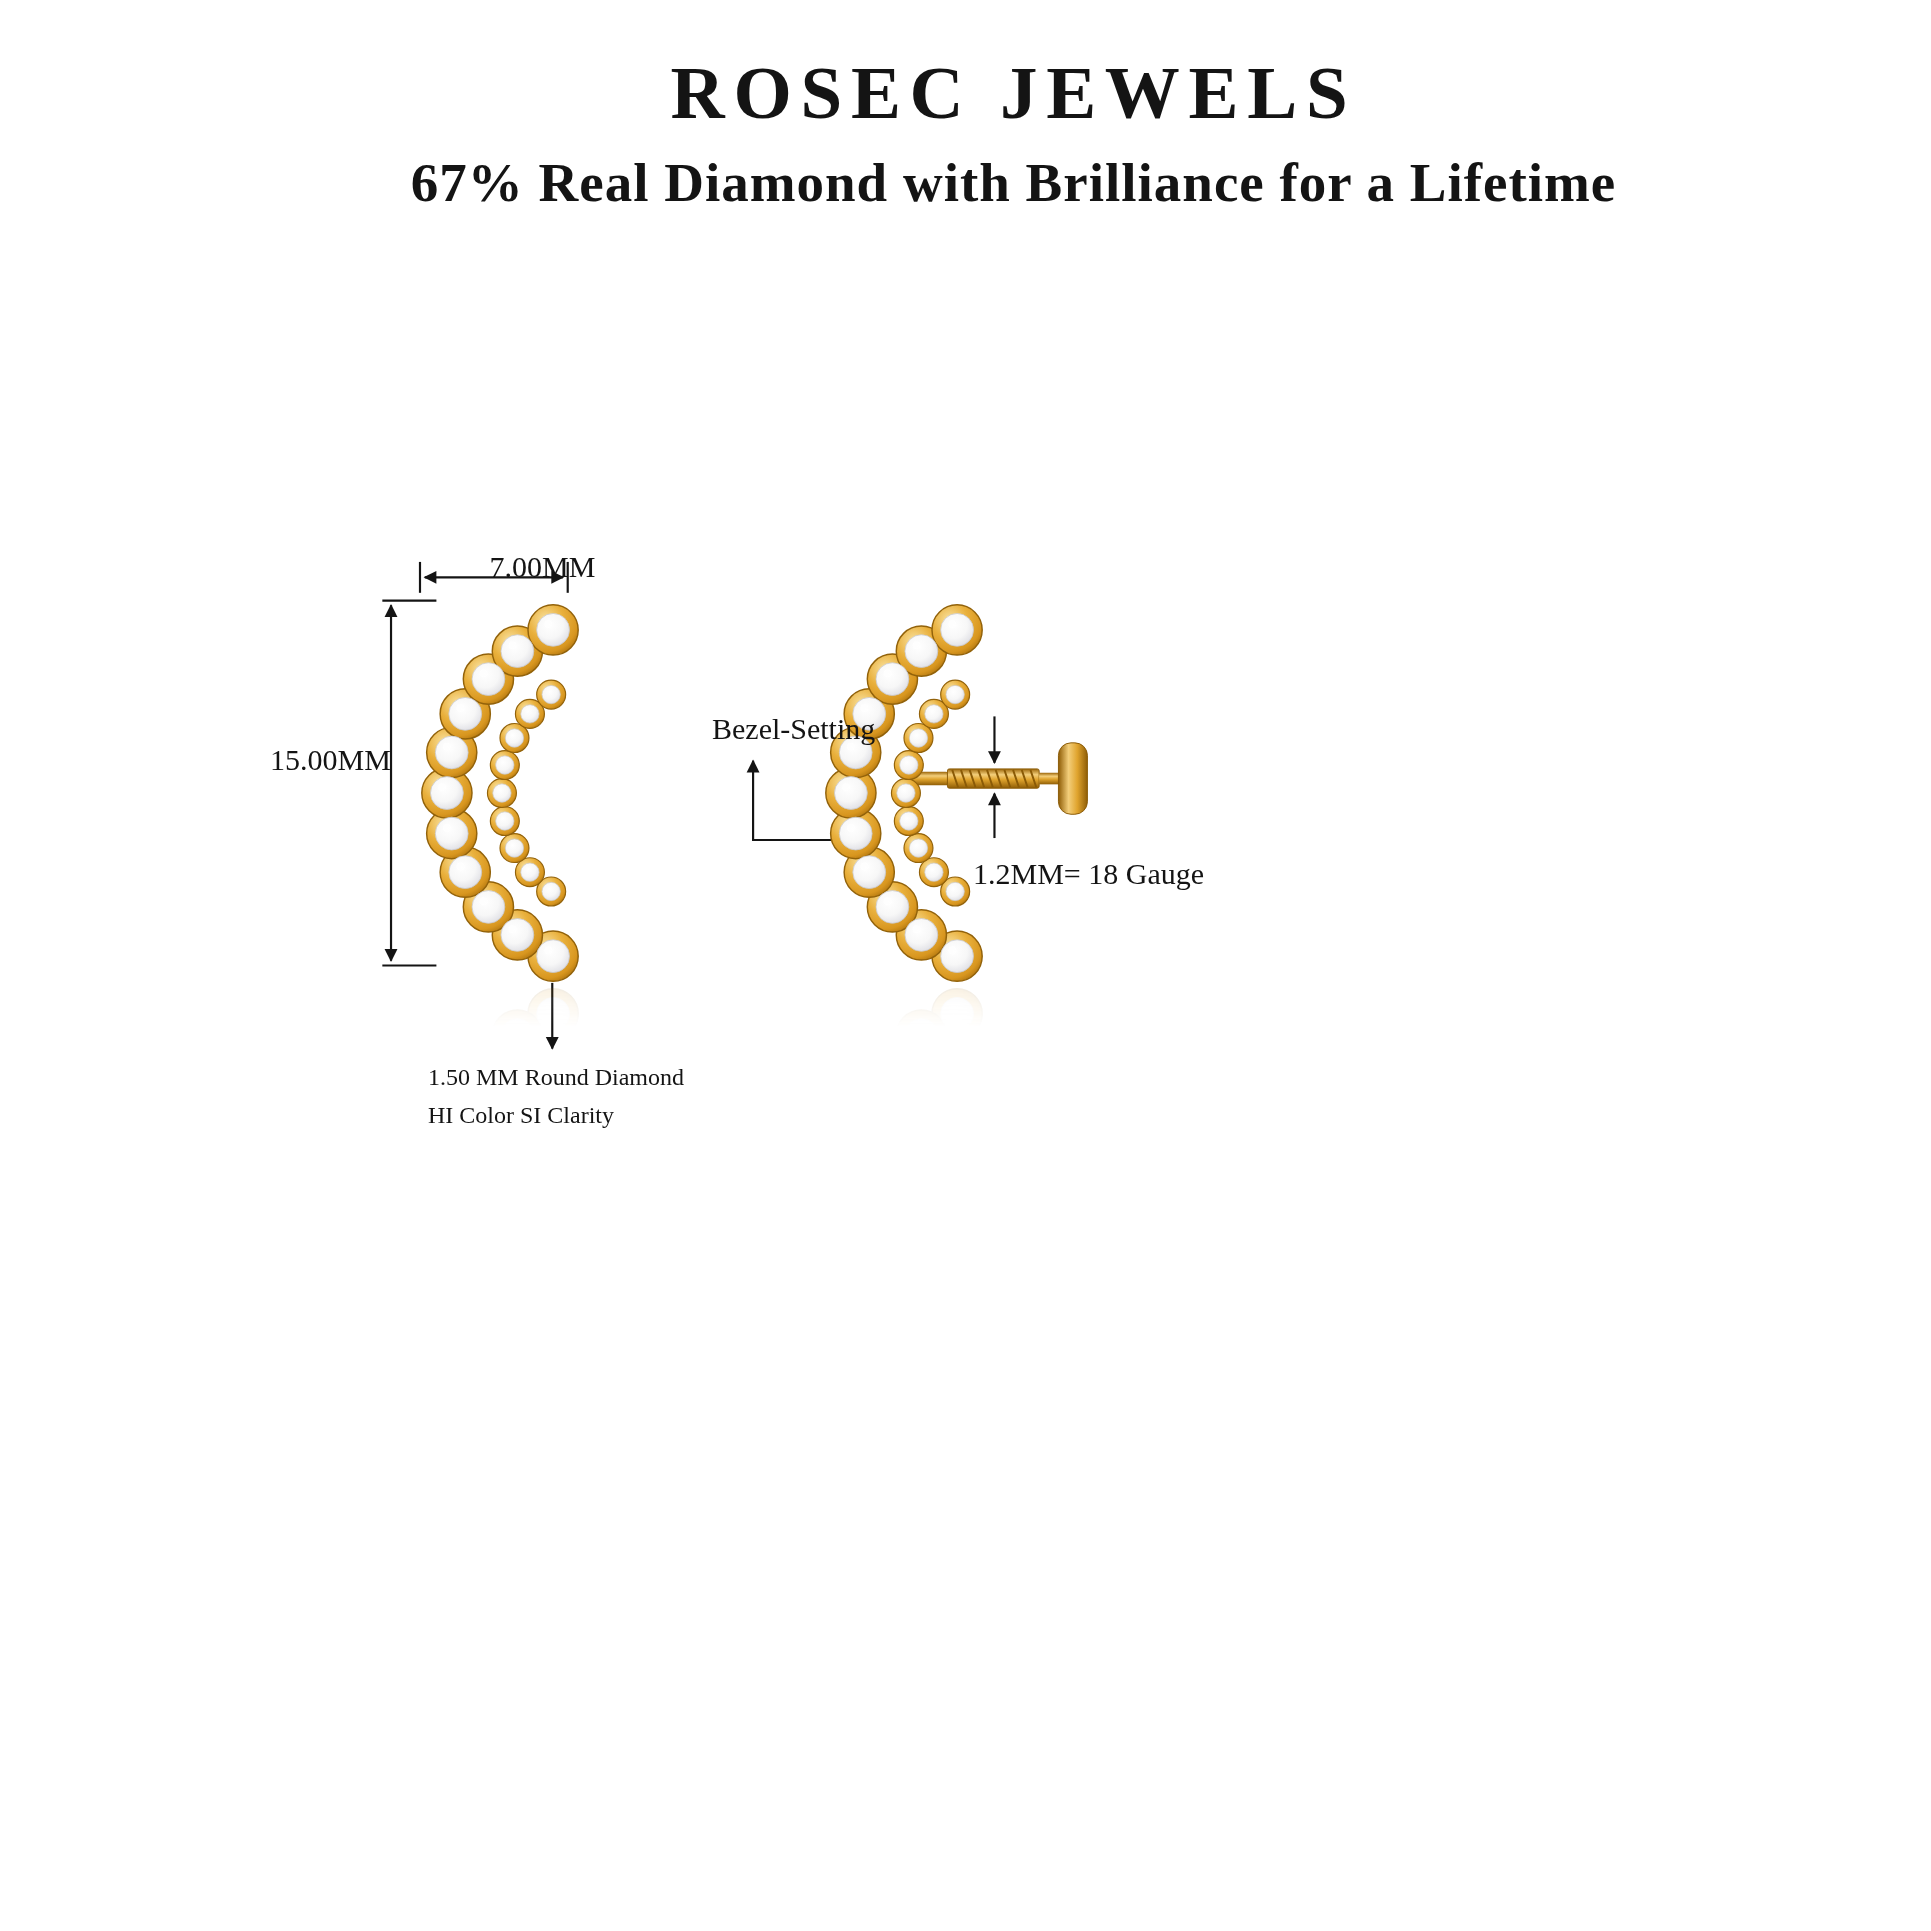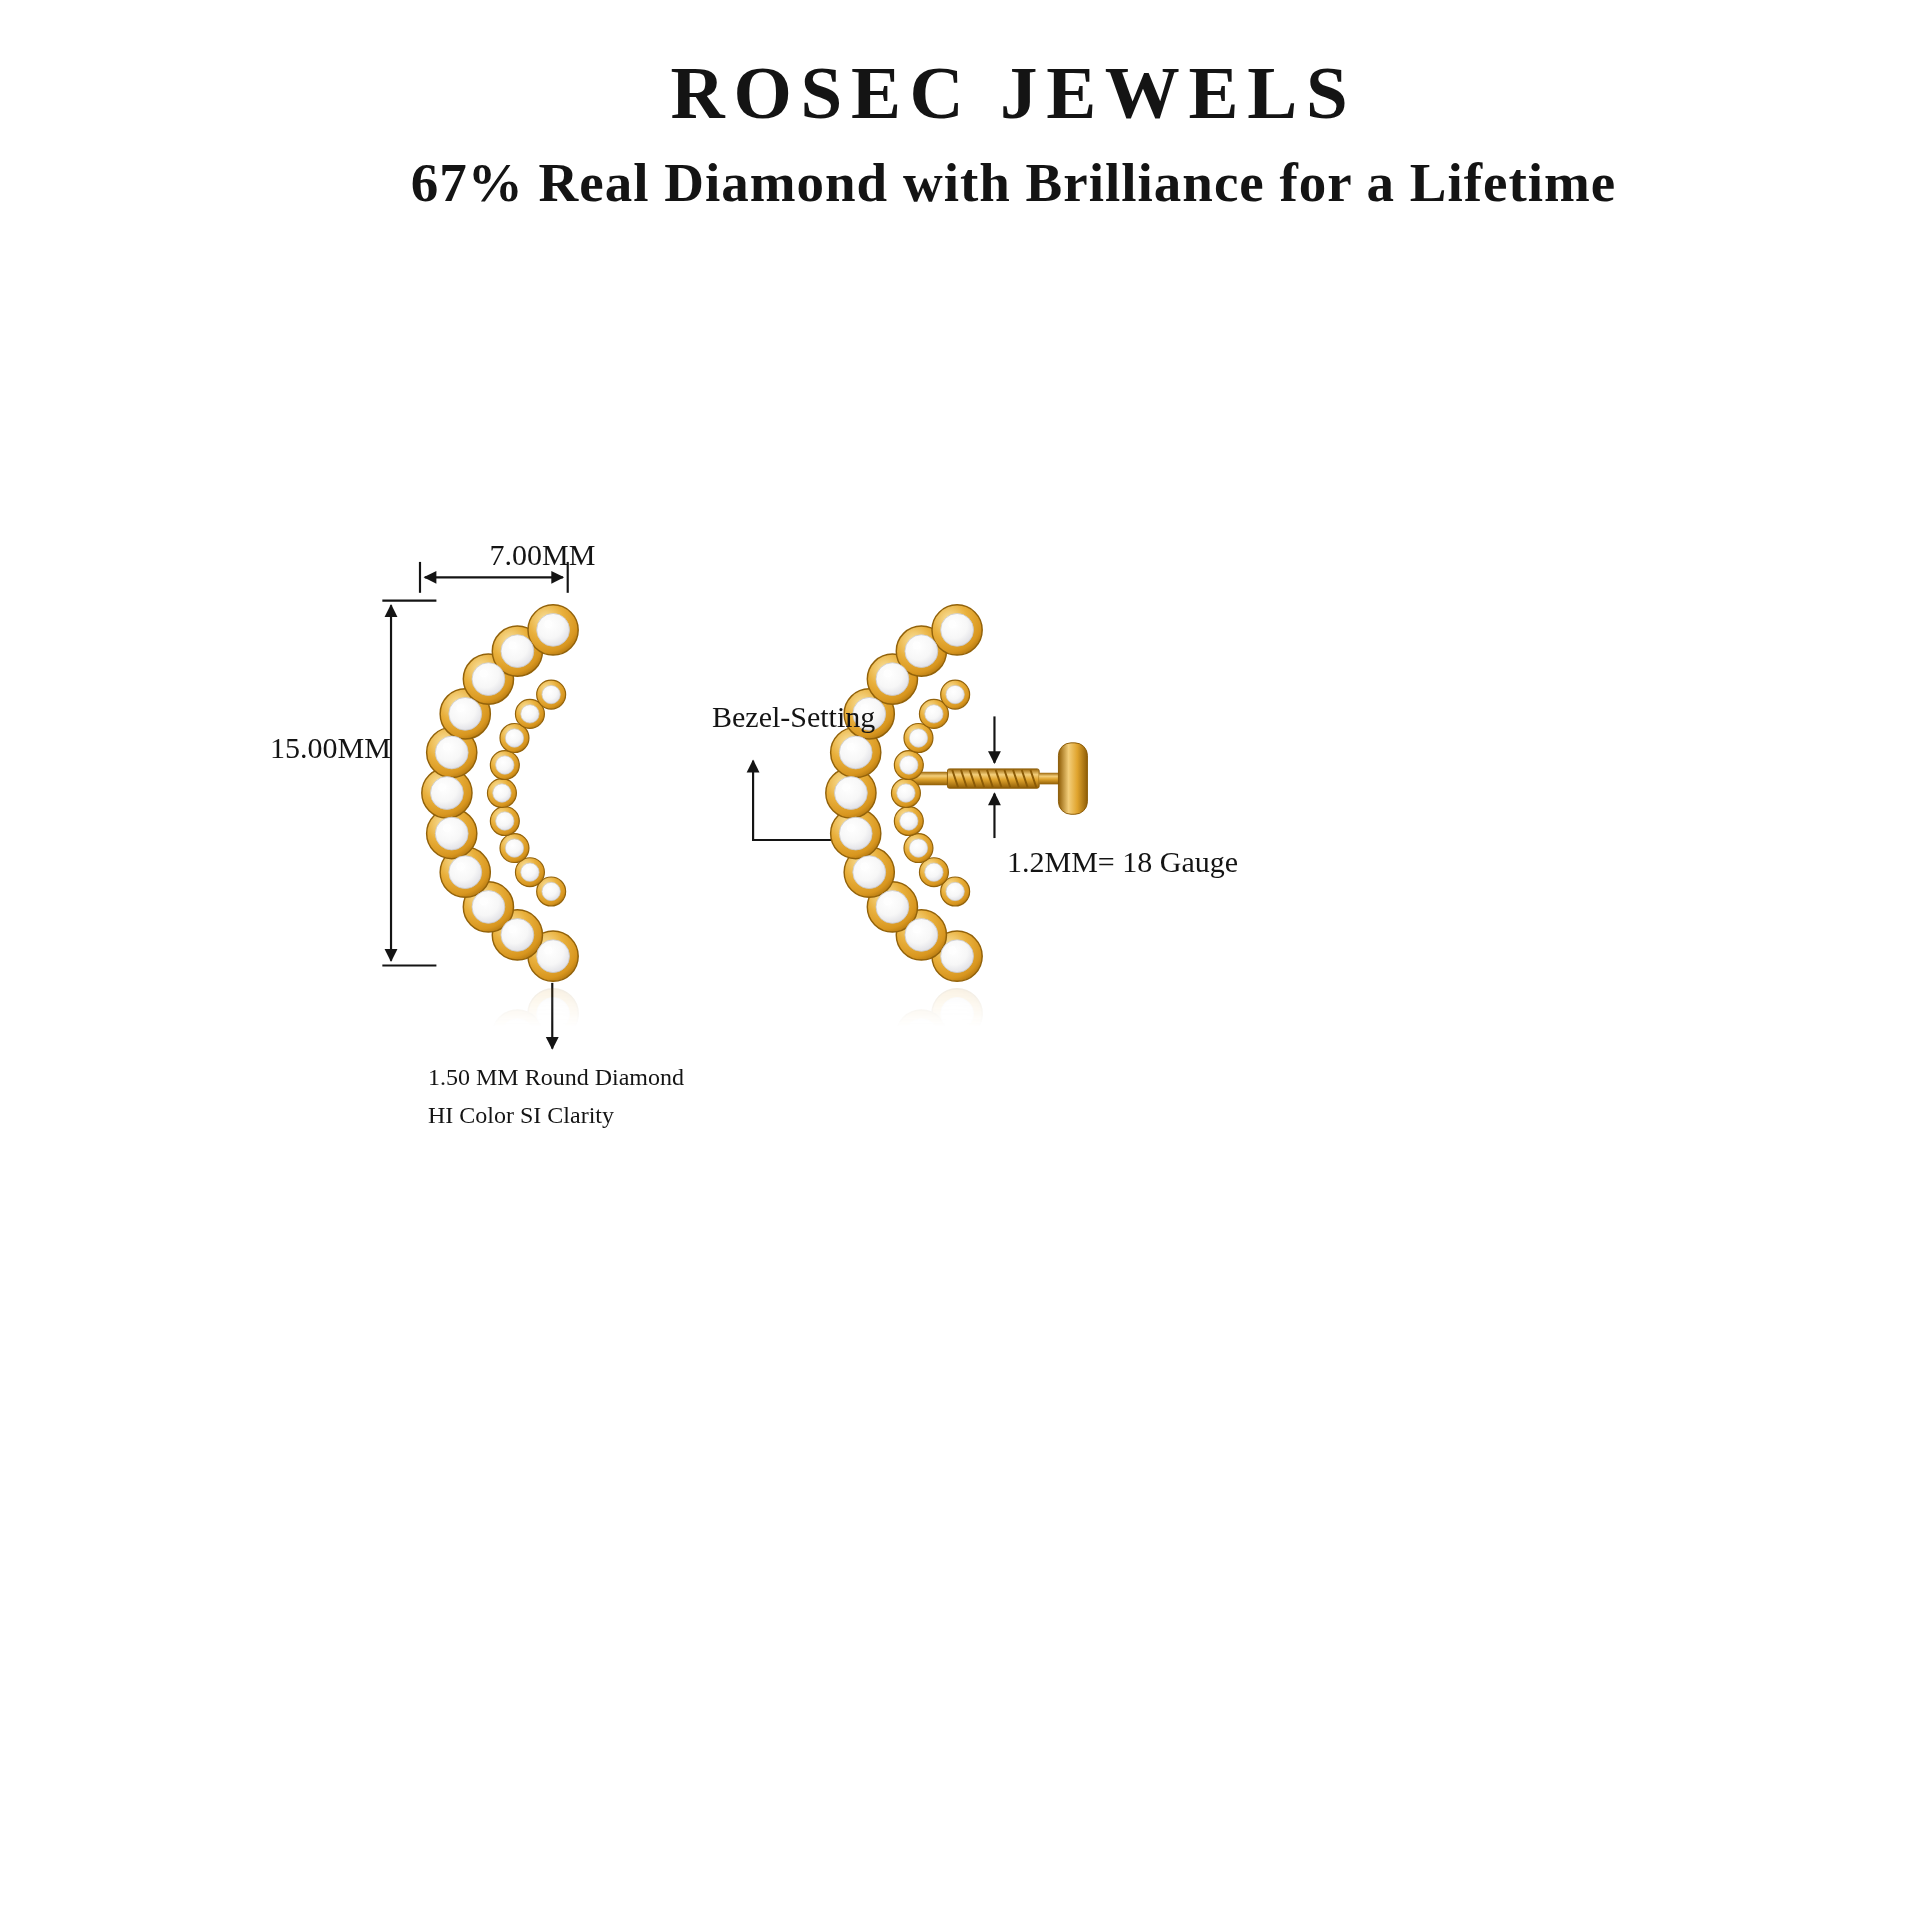--- a/index.html
+++ b/index.html
@@ -27,25 +27,26 @@
     text-align:center;
     font-size:55px;
     font-weight:700;
     letter-spacing:1px;
   }
   .label{
     position:absolute;
     font-size:30px;
     white-space:nowrap;
     line-height:1.2;
+    margin-top:12px;
   }
   .width-label{top:537px;left:420px;width:149px;text-align:center;}
   .height-label{top:730px;left:222px;width:154px;text-align:left;}
   .bezel-label{top:699px;left:664px;}
-  .gauge-label{top:844px;left:959px;}
+  .gauge-label{top:844px;left:925px;}
   .stone-note{
     position:absolute;
     top:1058px;left:380px;
     font-size:24px;
     line-height:38px;
     white-space:nowrap;
     font-family:Liberation Serif, serif;
   }
   .footer-note{
     position:absolute;

